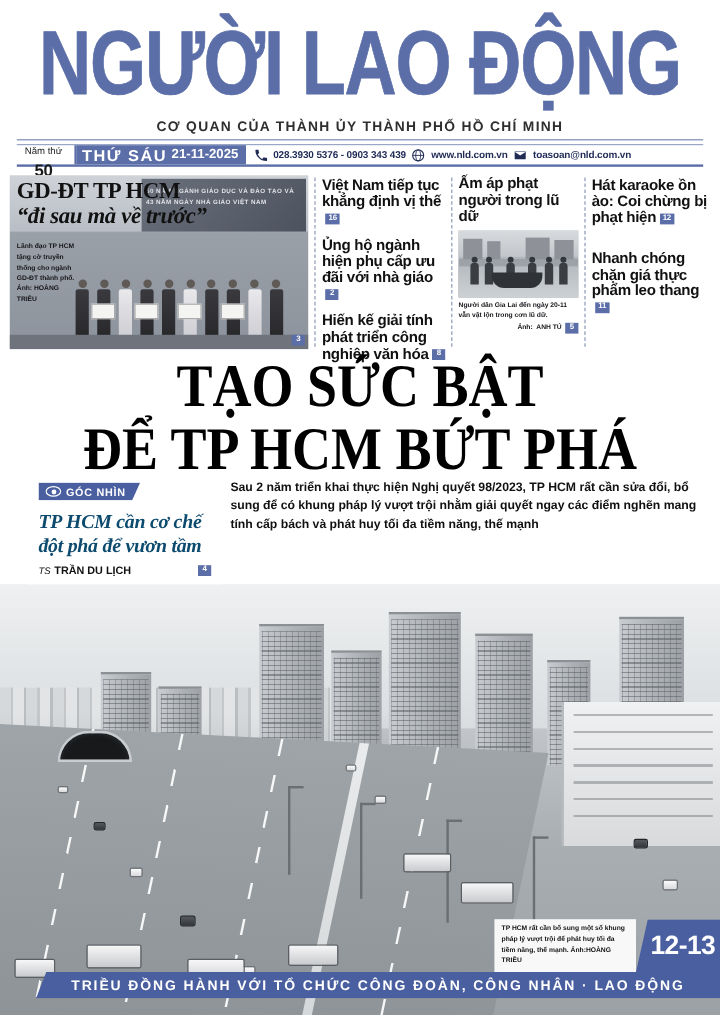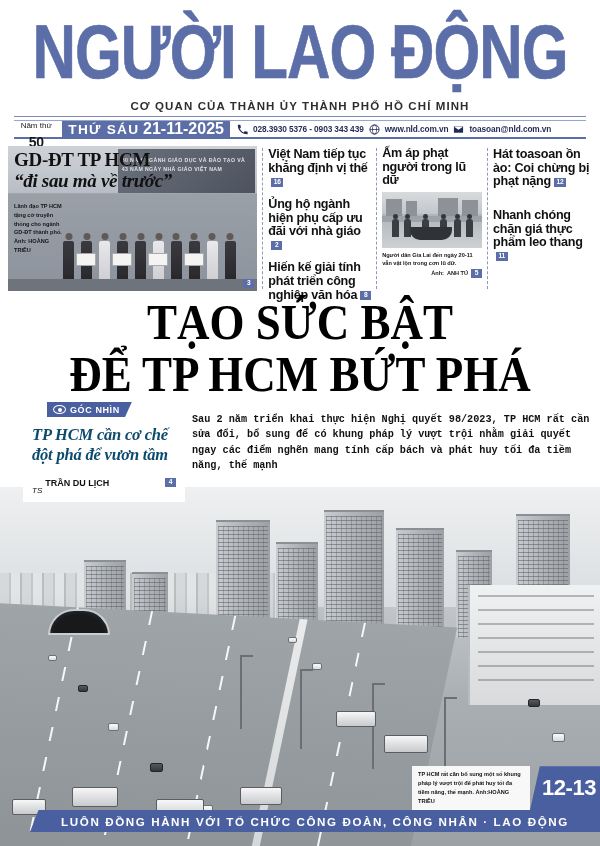--- a/index.html
+++ b/index.html
@@ -55,21 +55,21 @@
   .issue-num { font-size: 14px; font-weight: bold; letter-spacing: -0.4px; }
   .sep-v { width: 2px; background: #5b6ea8; }
   .infobar-day {
     display: flex; align-items: center; gap: 5px;
     padding: 0 6px; background: #5b6ea8;
   }
   .day-label {
     color: #fff; font-weight: bold; font-size: 13px;
     letter-spacing: 1.2px; transform: scaleX(1.05);
   }
-  .day-date { color: #fff; font-size: 16px; font-weight: bold; }
+  .day-date { color: #fff; font-size: 11px; font-weight: bold; }
   .infobar-right {
     flex: 1; display: flex; align-items: center; gap: 5px;
     padding-left: 7px; font-size: 8.3px; font-weight: bold; color: #1f2a55;
     letter-spacing: -0.1px;
   }
   .mini-icon {
     width: 11px; height: 11px; flex: 0 0 auto;
     display: inline-flex; align-items: center; justify-content: center;
   }
 
@@ -191,21 +191,21 @@
     text-align: center;
     font-family: "Liberation Serif", serif;
     font-weight: bold; color: #000;
     margin-top: 10px;
     line-height: 0.96;
   }
   .main-head .mh1 { font-size: 45px; letter-spacing: 0px; display: block; transform: scaleY(1.12); }
   .main-head .mh2 { font-size: 45px; letter-spacing: 0px; display: block; transform: scaleY(1.12); margin-top: 9px;}
 
   
-  .lede-zone { position: relative; margin-top: 13px; height: 62px; font-family: Liberation Mono, monospace; }
+  .lede-zone { position: relative; height: 62px; }
   .deck {
     position: absolute; left: 192px; right: 10px; top: 2px;
     font-size: 10.2px; line-height: 1.52; color: #111; font-weight: 600;
   }
 
   
   .hero {
     position: absolute; left: 0; right: 0; top: 487px; bottom: 0;
     overflow: hidden;
     background: linear-gradient(to bottom, #e6e8ea 0%, #d4d7da 18%, #bfc3c7 36%, #a9aeb2 60%, #9ca1a6 100%);
@@ -285,21 +285,21 @@
   }
 
   
   .gocnhin {
     position: absolute; left: 24px; top: 411px; width: 160px;
     background: #fff; z-index: 6;
     padding: 14px 8px 6px 8px;
     box-shadow: 0 0 0 1px rgba(255,255,255,1);
   }
   .gn-badge {
-    position: absolute; left: 23px; top: -9px;
+    position: absolute; left: 8px; top: -9px;
     display: flex; align-items: center; gap: 4px;
     background: #4a5fa0; color: #fff;
     height: 15px; padding: 0 12px 0 6px;
     font-size: 9px; font-weight: bold; letter-spacing: 0.6px;
     clip-path: polygon(0 0, 100% 0, 92% 100%, 0 100%);
   }
   .gn-eye {
     width: 13px; height: 9px; border: 1.3px solid #fff; border-radius: 50%;
     display: inline-flex; align-items: center; justify-content: center;
   }
@@ -307,21 +307,21 @@
   .gn-title {
     font-family: "Liberation Serif", serif;
     font-weight: bold; font-style: italic;
     font-size: 16.5px; line-height: 1.22; color: #0c4a6e;
     letter-spacing: -0.2px;
   }
   .gn-author {
     margin-top: 5px; font-size: 9px; font-weight: bold; color: #111;
     display: flex; align-items: center; gap: 3px;
   }
-  .gn-author .ts { font-style: italic; font-weight: normal; font-size: 8px; margin-top: 16px; }
+  .gn-author .ts { font-style: italic; font-weight: normal; font-size: 8px; }
   .gn-author .pg-badge { margin-left: auto; }
 
   
   .hero-cap-wrap {
     position: absolute; right: 0; bottom: 36px; display: flex; align-items: stretch; z-index: 7;
   }
   .hero-cap {
     background: rgba(255,255,255,.92);
     padding: 4px 6px; width: 118px;
     font-size: 5.6px; line-height: 1.6; color: #111; font-weight: 600;
@@ -497,21 +497,21 @@
             <span class="credit">ANH TÚ</span>
           <span class="pg-badge">5</span>
         </span>
       </div>
     </div>
 
     <div class="dash-sep"></div>
 
     <div class="teaser-col t-heads narrow">
       <div class="head-item" style="margin-bottom:20px">
-        <span>Hát toasoan ồn ào: Coi chừng bị phạt nặng</span><span class="pg-badge">12</span>
+        <span>Hát karaoke ồn ào: Coi chừng bị phạt hiện</span><span class="pg-badge">12</span>
       </div>
       <div class="head-item">
         <span>Nhanh chóng chặn giá thực phẩm leo thang</span><span class="pg-badge">11</span>
       </div>
     </div>
   </div>
 
   <div class="main-head">
     <span class="mh1">TẠO SỨC BẬT</span>
     <span class="mh2">ĐỂ TP HCM BỨT PHÁ</span>
@@ -571,21 +571,21 @@
     <div class="truck" style="left:2%;  top:312px; width:34px; height:16px;"></div>
 
     <div class="hero-cap-wrap">
       <div class="hero-cap">
         <span>TP HCM rất cần bổ sung một số khung pháp lý vượt trội để phát huy tối đa tiềm năng, thế mạnh.</span>
         <span>Ảnh:</span><span class="credit">HOÀNG TRIỀU</span>
       </div>
       <div class="hero-pg">12-13</div>
     </div>
 
-    <div class="bottom-banner">LUÔN ĐỒNG HÀNH VỚI TỔ CHỨC CÔNG ĐOÀN, CÔNG NHÂN · LAO ĐỘNG</div>
+    <div class="bottom-banner">TRIỀU ĐỒNG HÀNH VỚI TỔ CHỨC CÔNG ĐOÀN, CÔNG NHÂN · LAO ĐỘNG</div>
   </div>
 
   <div class="gocnhin">
     <div class="gn-badge">
       <span class="gn-eye">
           <i></i>
         </span>
       <span>GÓC NHÌN</span>
     </div>
     <div class="gn-title">TP HCM cần cơ chế đột phá để vươn tầm</div>

